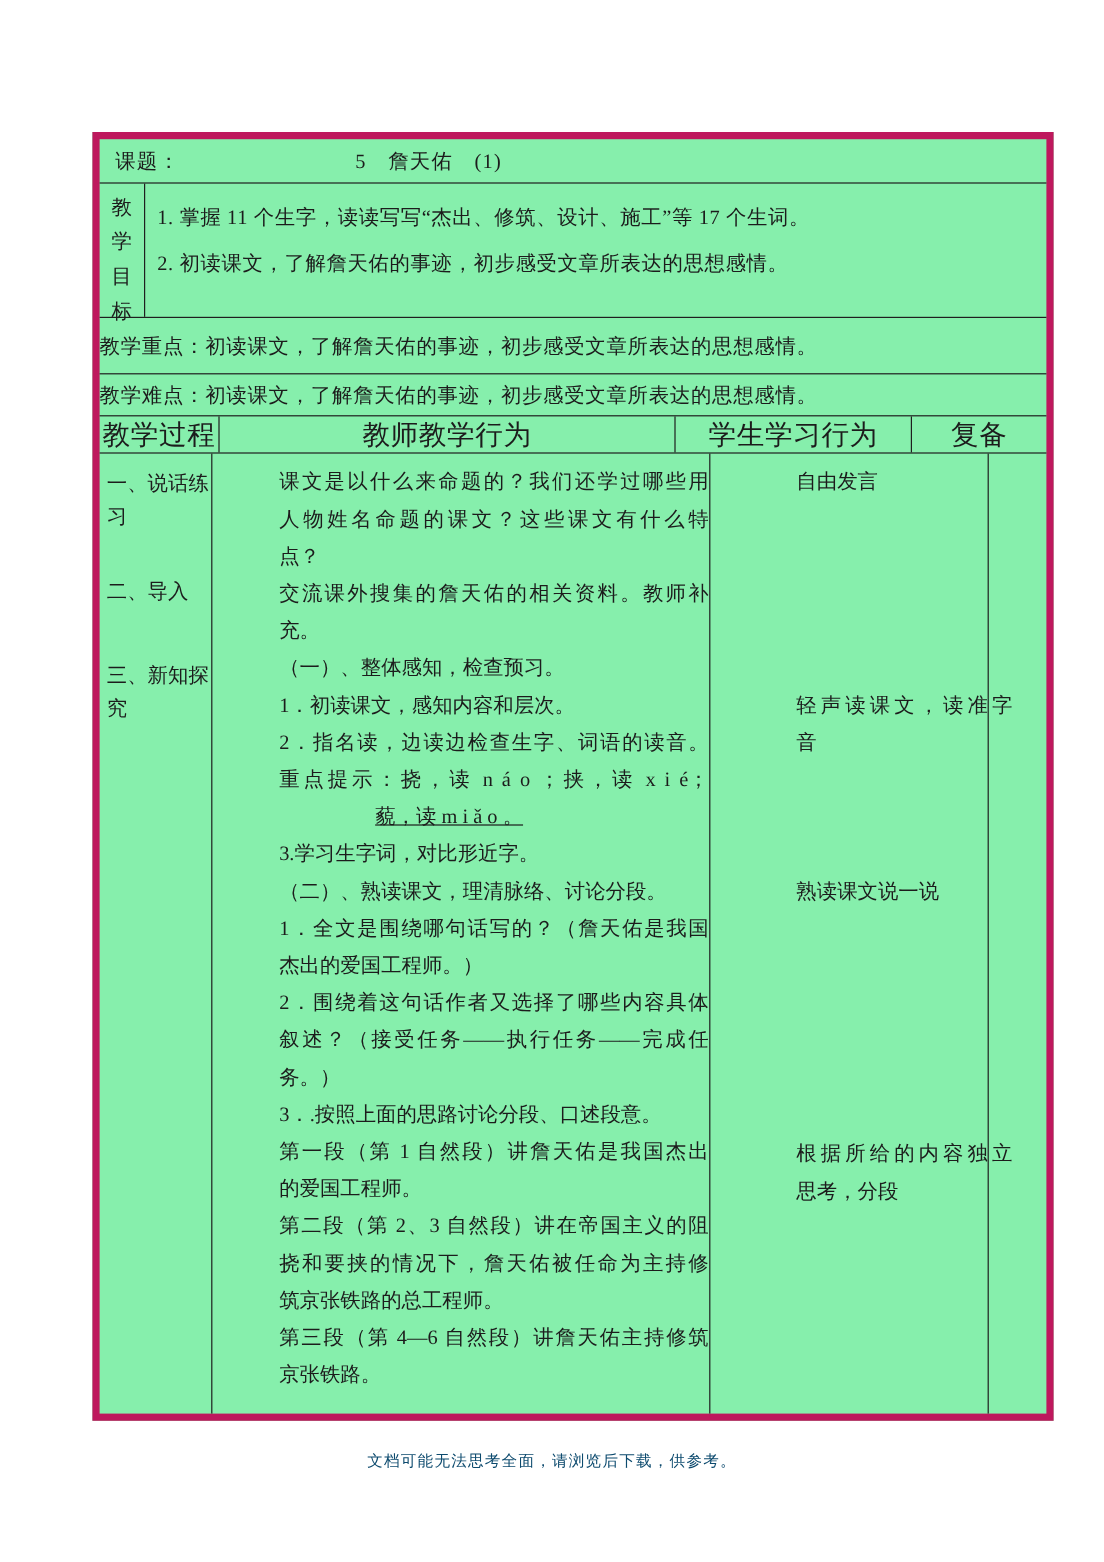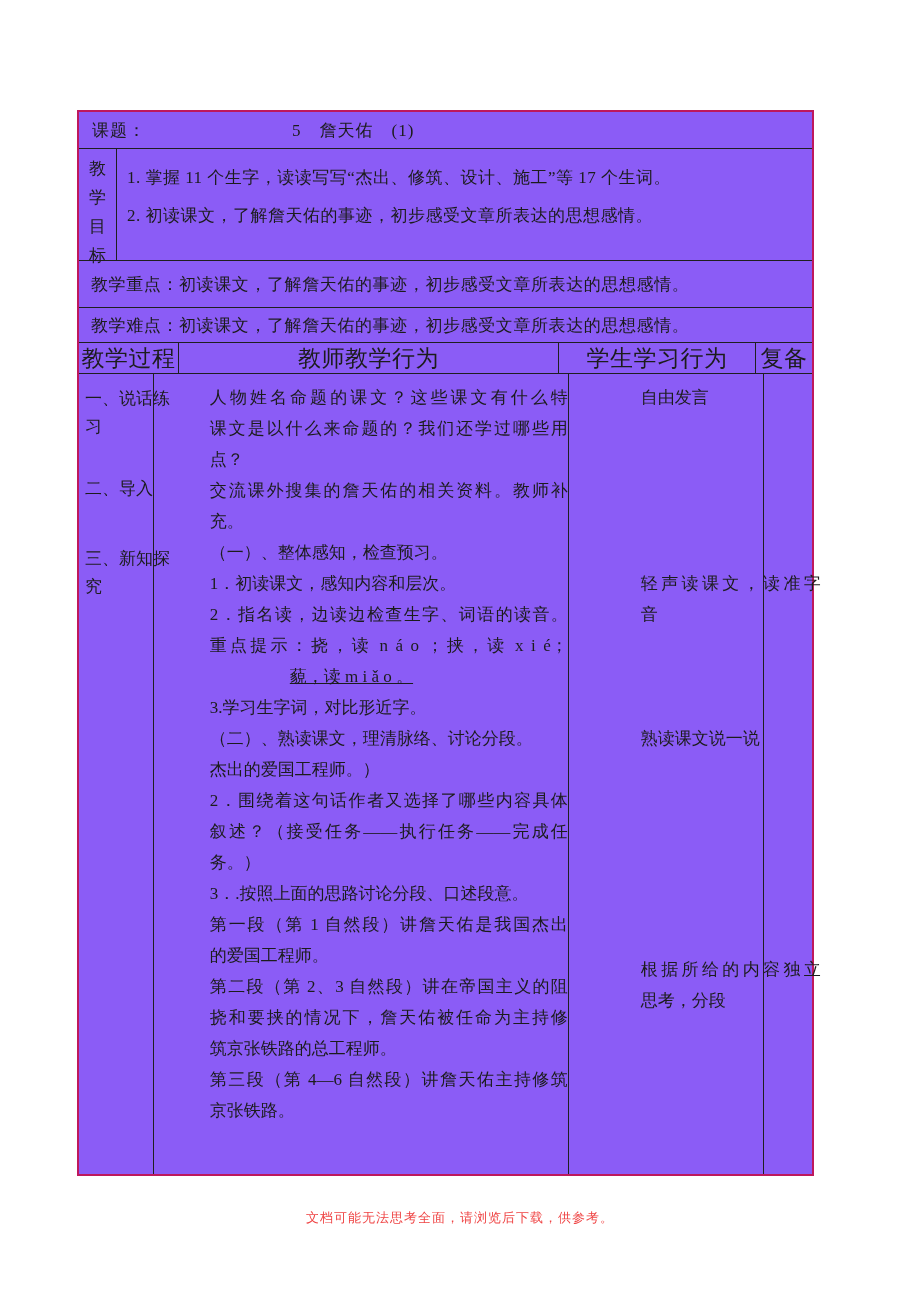--- a/index.html
+++ b/index.html
@@ -3,22 +3,22 @@
 <meta charset="utf-8">
 <style>
   * { margin: 0; padding: 0; box-sizing: border-box; }
   html, body { background: #ffffff; }
   body {
     width: 920px; height: 1302px; position: relative;
     font-family: "Liberation Serif", "DejaVu Serif", serif;
     color: #1c1c1c;
   }
   .tbl {
-    position: absolute; left: 77px; top: 110px; width: 737px;
-    border: 2px solid #be185d; background: #8b5cf6;
+    position: absolute; left: 77px; top: 110px; width: 801px;
+    border: 6px solid #be185d; background: #86efac;
   }
   .row { border-bottom: 1px solid #1f1f1f; position: relative; }
   .row:last-child { border-bottom: none; }
 
   
   .row-title { height: 37px; display: flex; align-items: center; font-size: 17px; }
   .row-title .lbl { padding-left: 13px; letter-spacing: 1px; }
   .row-title .val { margin-left: 146px; letter-spacing: 1px; white-space: pre; }
 
   
@@ -27,21 +27,21 @@
     width: 38px; border-right: 1px solid #1f1f1f;
     display: flex; flex-direction: column; align-items: center;
     padding-top: 5px; font-size: 17px; line-height: 29px;
   }
   .obj-body { flex: 1; padding: 10px 14px 0 10px; font-size: 17px; }
   .obj-line { line-height: 37.5px; white-space: nowrap; letter-spacing: 0.5px; }
 
   
   .row-key { height: 47px; display: flex; align-items: center; font-size: 17px; }
   .row-diff { height: 35px; display: flex; align-items: center; font-size: 17px; }
-  .row-key .pt, .row-diff .pt { padding-left: 12px; letter-spacing: 0.6px; white-space: nowrap; }
+  .row-key .pt, .row-diff .pt { letter-spacing: 0.6px; white-space: nowrap; }
 
   
   .row-head { height: 31px; display: flex; font-size: 23px; }
   .hc { display: flex; align-items: center; justify-content: center;
         border-right: 1px solid #1f1f1f; letter-spacing: 0.5px; }
   .hc:last-child { border-right: none; text-align: center; }
 
   
   .row-body { height: 800px; display: flex; font-size: 17px; gap: 48px; }
   .bc { border-right: 1px solid #1f1f1f; position: relative; }
@@ -59,21 +59,21 @@
   .tl.j { text-align: justify; text-align-last: justify; white-space: normal; }
   .tl.indent { padding-left: 80px; text-decoration: underline; }
 
   .stu-block { position: absolute; left: 8px; width: 180px; line-height: 31px; margin-left: 16px; }
   .stu-block div { white-space: nowrap; }
   .stu-block div.j { text-align: justify; text-align-last: justify; white-space: normal; }
 
   
   .footer {
     position: absolute; left: 0; top: 1209px; width: 920px;
-    text-align: center; color: #ef4444; font-size: 13px; letter-spacing: 1px;
+    text-align: center; color: #0c4a6e; font-size: 13px; letter-spacing: 1px;
     font-family: "Liberation Serif", "DejaVu Serif", serif;
   }
 </style>
 </head>
 <body>
 
 <div class="tbl">
 
   <div class="row row-title">
     <span class="lbl">课题：</span>
@@ -118,32 +118,33 @@
       <div class="pos-block" style="top:101px">
         <div>二、导入</div>
       </div>
       <div class="pos-block" style="top:171px">
         <div>三、新知探</div>
         <div>究</div>
       </div>
     </div>
 
     <div class="bc c2 teacher">
+      <div class="tl j">课文是以什么来命题的？我们还学过哪些用</div>
       <div class="tl j">人物姓名命题的课文？这些课文有什么特</div>
-      <div class="tl j">课文是以什么来命题的？我们还学过哪些用</div>
       <div class="tl">点？</div>
       <div class="tl j">交流课外搜集的詹天佑的相关资料。教师补</div>
       <div class="tl">充。</div>
       <div class="tl">（一）、整体感知，检查预习。</div>
       <div class="tl">1．初读课文，感知内容和层次。</div>
       <div class="tl j">2．指名读，边读边检查生字、词语的读音。</div>
       <div class="tl j">重点提示：挠，读 n á o ；挟，读 x i é；</div>
       <div class="tl indent">藐，读 m i ǎ o 。</div>
       <div class="tl">3.学习生字词，对比形近字。</div>
       <div class="tl">（二）、熟读课文，理清脉络、讨论分段。</div>
+      <div class="tl j">1．全文是围绕哪句话写的？（詹天佑是我国</div>
       <div class="tl">杰出的爱国工程师。）</div>
       <div class="tl j">2．围绕着这句话作者又选择了哪些内容具体</div>
       <div class="tl j">叙述？（接受任务——执行任务——完成任</div>
       <div class="tl">务。）</div>
       <div class="tl">3．.按照上面的思路讨论分段、口述段意。</div>
       <div class="tl j">第一段（第 1 自然段）讲詹天佑是我国杰出</div>
       <div class="tl">的爱国工程师。</div>
       <div class="tl j">第二段（第 2、3 自然段）讲在帝国主义的阻</div>
       <div class="tl j">挠和要挟的情况下，詹天佑被任命为主持修</div>
       <div class="tl">筑京张铁路的总工程师。</div>
@@ -155,21 +156,21 @@
       <div class="stu-block" style="top:8px">
         <div>自由发言</div>
       </div>
       <div class="stu-block" style="top:194px">
         <div class="j">轻声读课文，读准字</div>
         <div>音</div>
       </div>
       <div class="stu-block" style="top:349px">
         <div>熟读课文说一说</div>
       </div>
-      <div class="stu-block" style="top:580px">
+      <div class="stu-block" style="top:568px">
         <div class="j">根据所给的内容独立</div>
         <div>思考，分段</div>
       </div>
     </div>
 
     <div class="bc c4"></div>
   </div>
 </div>
 
 <div class="footer">文档可能无法思考全面，请浏览后下载，供参考。</div>

